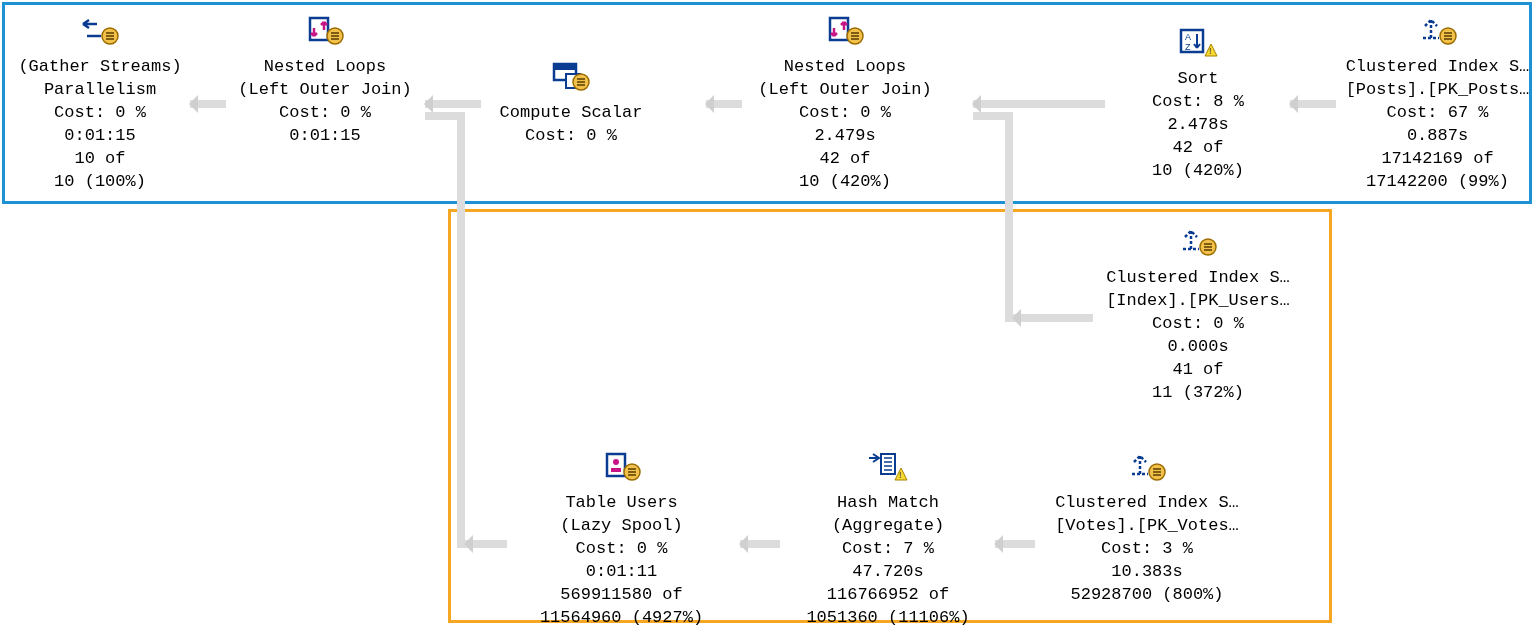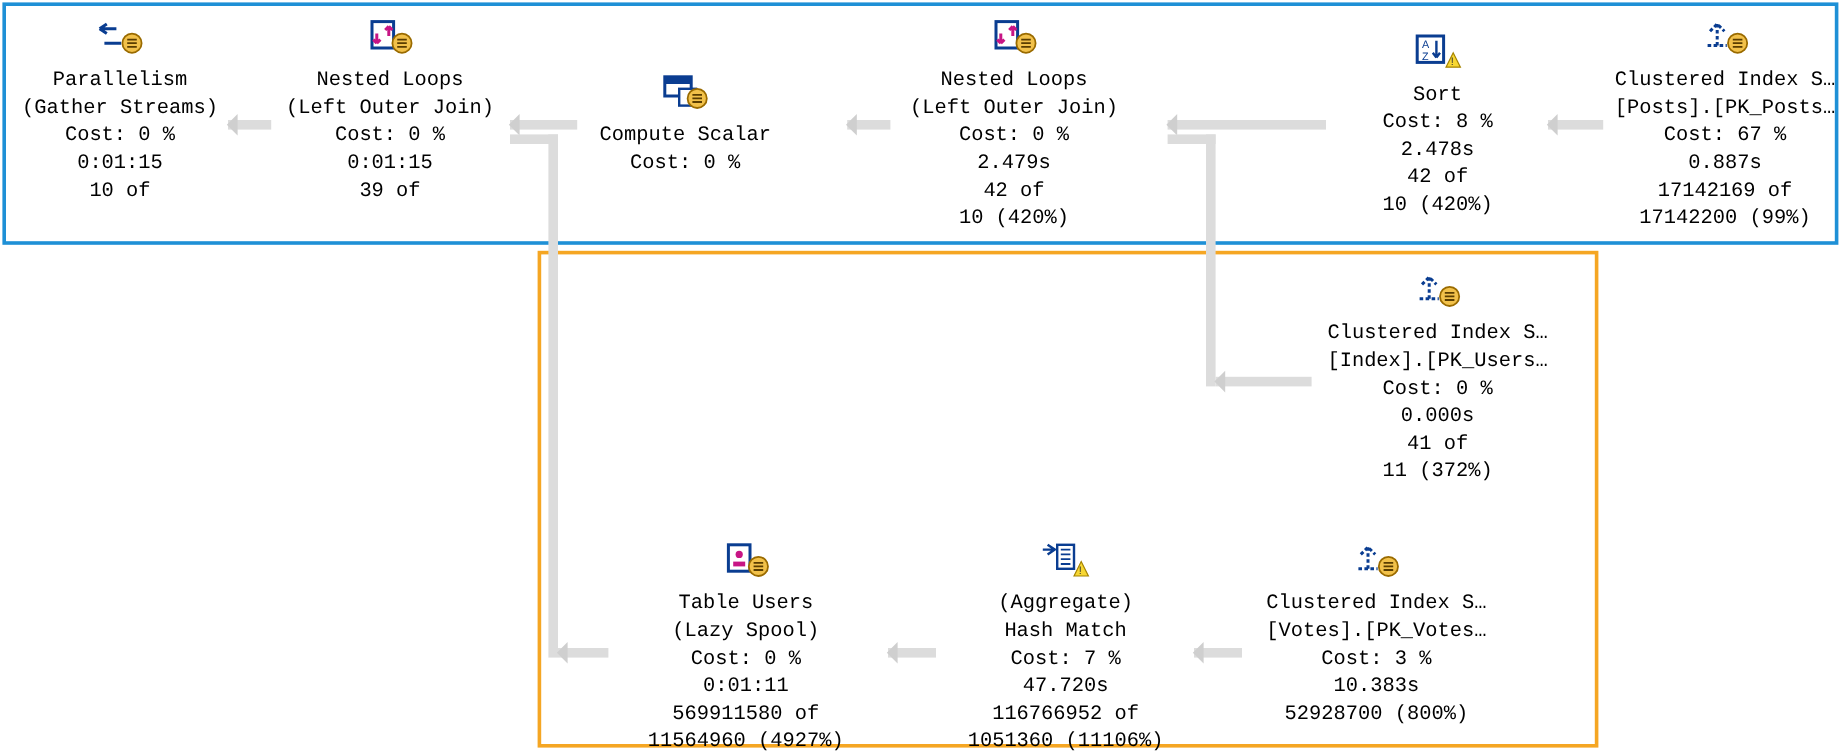--- a/index.html
+++ b/index.html
@@ -87,42 +87,42 @@
 
 <div class="node" style="left:10px; top:14px; width:180px;">
   <span class="icon">
     <svg width="42" height="32" viewBox="0 0 42 32">
       <path d="M4 10 L18 10 M4 10 L10 6 M4 10 L10 14" stroke="#0a3d91" stroke-width="2.5" fill="none"></path>
       <path d="M8 22 L22 22" stroke="#0a3d91" stroke-width="2.5"></path>
       <circle cx="31" cy="22" r="8" fill="#f2c14a" stroke="#9a6b00" stroke-width="1.5"></circle>
       <path d="M27 22 L35 22 M27 19 L35 19 M27 25 L35 25" stroke="#5a3d00" stroke-width="1.5"></path>
     </svg>
   </span>
+  <div>(Gather Streams)</div>
   <div>Parallelism</div>
-  <div>(Gather Streams)</div>
   <div>Cost: 0 %</div>
   <div>0:01:15</div>
   <div>10 of</div>
+  <div>10 (100%)</div>
 </div>
 
 <div class="node" style="left:230px; top:14px; width:190px;">
   <span class="icon">
     <svg width="42" height="32" viewBox="0 0 42 32">
       <rect x="6" y="4" width="18" height="22" fill="none" stroke="#0a3d91" stroke-width="2.5"></rect>
       <path d="M10 14 L10 22 M10 22 L13 19 M10 22 L7 19" stroke="#c71585" stroke-width="2.5" fill="none"></path>
       <path d="M20 16 L20 8 M20 8 L23 11 M20 8 L17 11" stroke="#c71585" stroke-width="2.5" fill="none"></path>
       <circle cx="31" cy="22" r="8" fill="#f2c14a" stroke="#9a6b00" stroke-width="1.5"></circle>
       <path d="M27 22 L35 22 M27 19 L35 19 M27 25 L35 25" stroke="#5a3d00" stroke-width="1.5"></path>
     </svg>
   </span>
   <div>Nested Loops</div>
   <div>(Left Outer Join)</div>
   <div>Cost: 0 %</div>
   <div>0:01:15</div>
-  <div>39 of</div>
 </div>
 
 <div class="node" style="left:471px; top:60px; width:200px;">
   <span class="icon">
     <svg width="42" height="32" viewBox="0 0 42 32">
       <rect x="4" y="4" width="22" height="16" fill="none" stroke="#0a3d91" stroke-width="2.5"></rect>
       <rect x="4" y="4" width="22" height="6" fill="#0a3d91"></rect>
       <rect x="16" y="14" width="14" height="14" fill="#fff" stroke="#0a3d91" stroke-width="2"></rect>
       <circle cx="31" cy="22" r="8" fill="#f2c14a" stroke="#9a6b00" stroke-width="1.5"></circle>
       <path d="M27 22 L35 22 M27 19 L35 19 M27 25 L35 25" stroke="#5a3d00" stroke-width="1.5"></path>
@@ -221,22 +221,22 @@
 <div class="node" style="left:788px; top:450px; width:200px;">
   <span class="icon">
     <svg width="42" height="32" viewBox="0 0 42 32">
       <rect x="14" y="4" width="14" height="20" fill="#fff" stroke="#0a3d91" stroke-width="2"></rect>
       <path d="M17 8 L25 8 M17 12 L25 12 M17 16 L25 16 M17 20 L25 20" stroke="#0a3d91" stroke-width="1.5"></path>
       <path d="M2 8 L12 8 M6 4 L12 8 L6 12" stroke="#0a3d91" stroke-width="2" fill="none"></path>
       <polygon points="28,30 34,18 40,30" fill="#f7d733" stroke="#a58300" stroke-width="1"></polygon>
       <text x="32" y="28" font-size="9" font-family="Arial" fill="#333">!</text>
     </svg>
   </span>
+  <div>Hash Match</div>
   <div>(Aggregate)</div>
-  <div>Hash Match</div>
   <div>Cost: 7 %</div>
   <div>47.720s</div>
   <div>116766952 of</div>
   <div>1051360 (11106%)</div>
 </div>
 
 <div class="node" style="left:1042px; top:450px; width:210px;">
   <span class="icon">
     <svg width="42" height="32" viewBox="0 0 42 32">
       <path d="M14 6 L14 24 M8 12 L14 6 L20 12 M6 24 L22 24" stroke="#0a3d91" stroke-width="2.5" fill="none" stroke-dasharray="3,2"></path>

